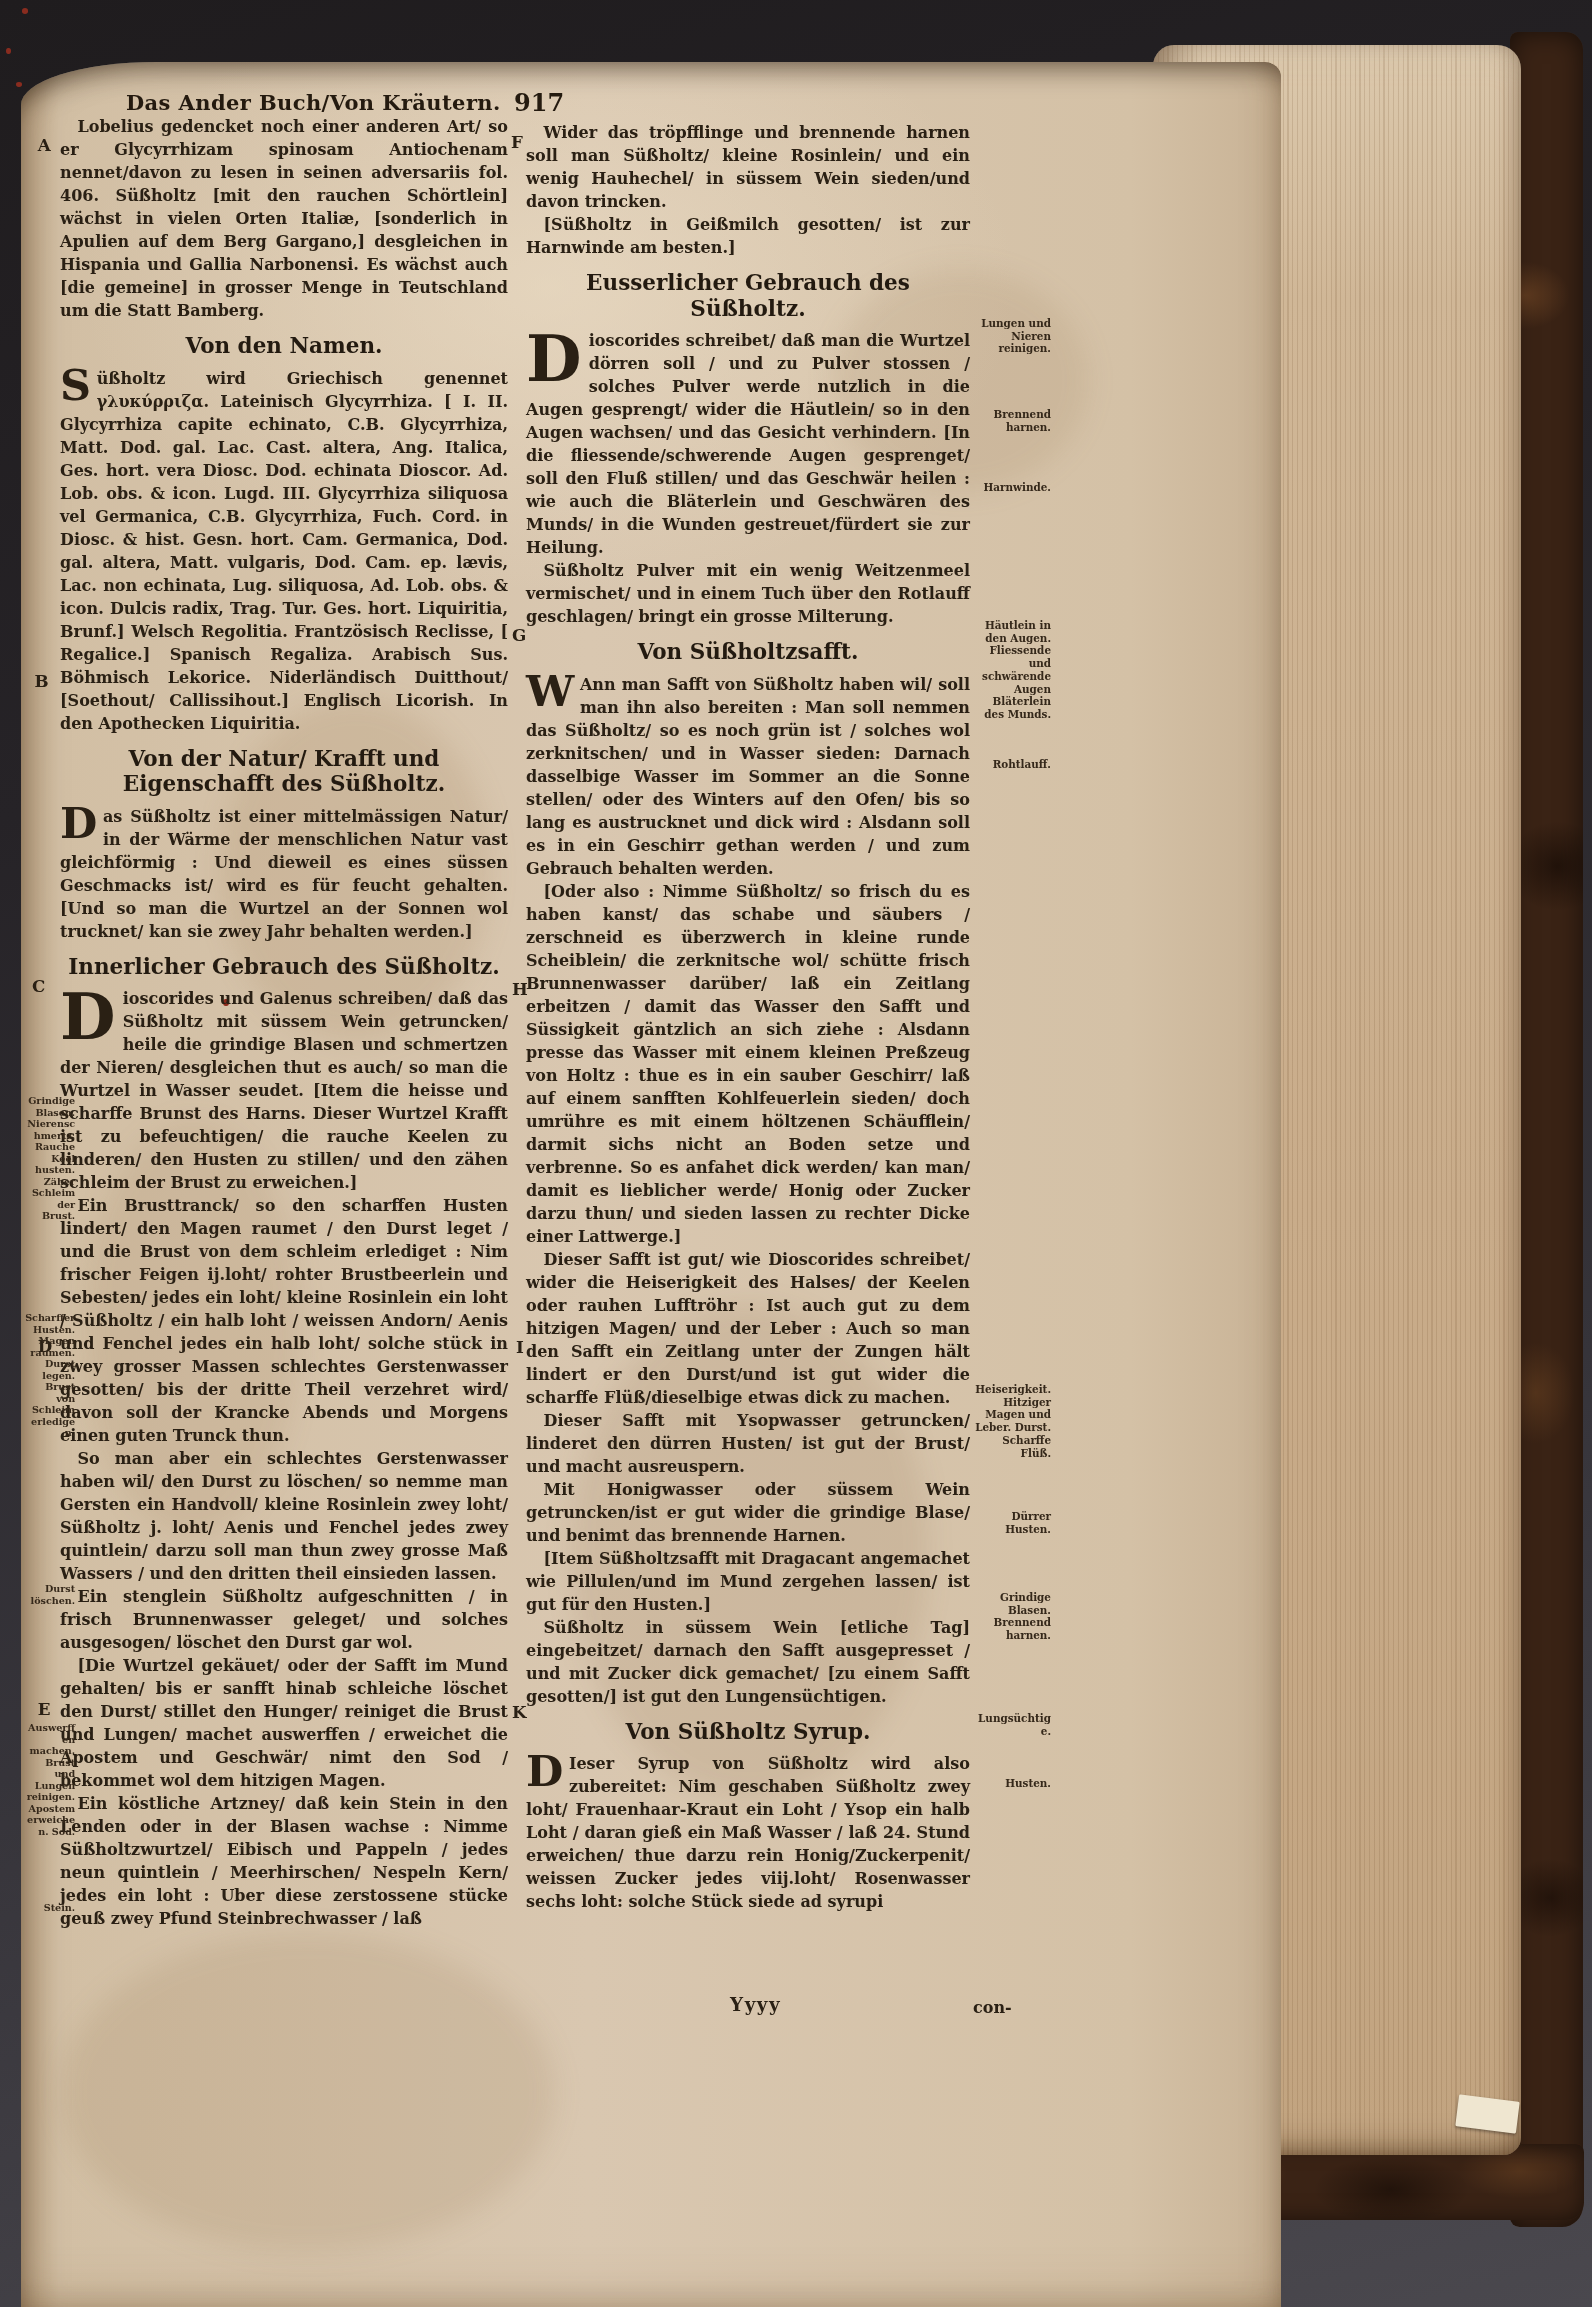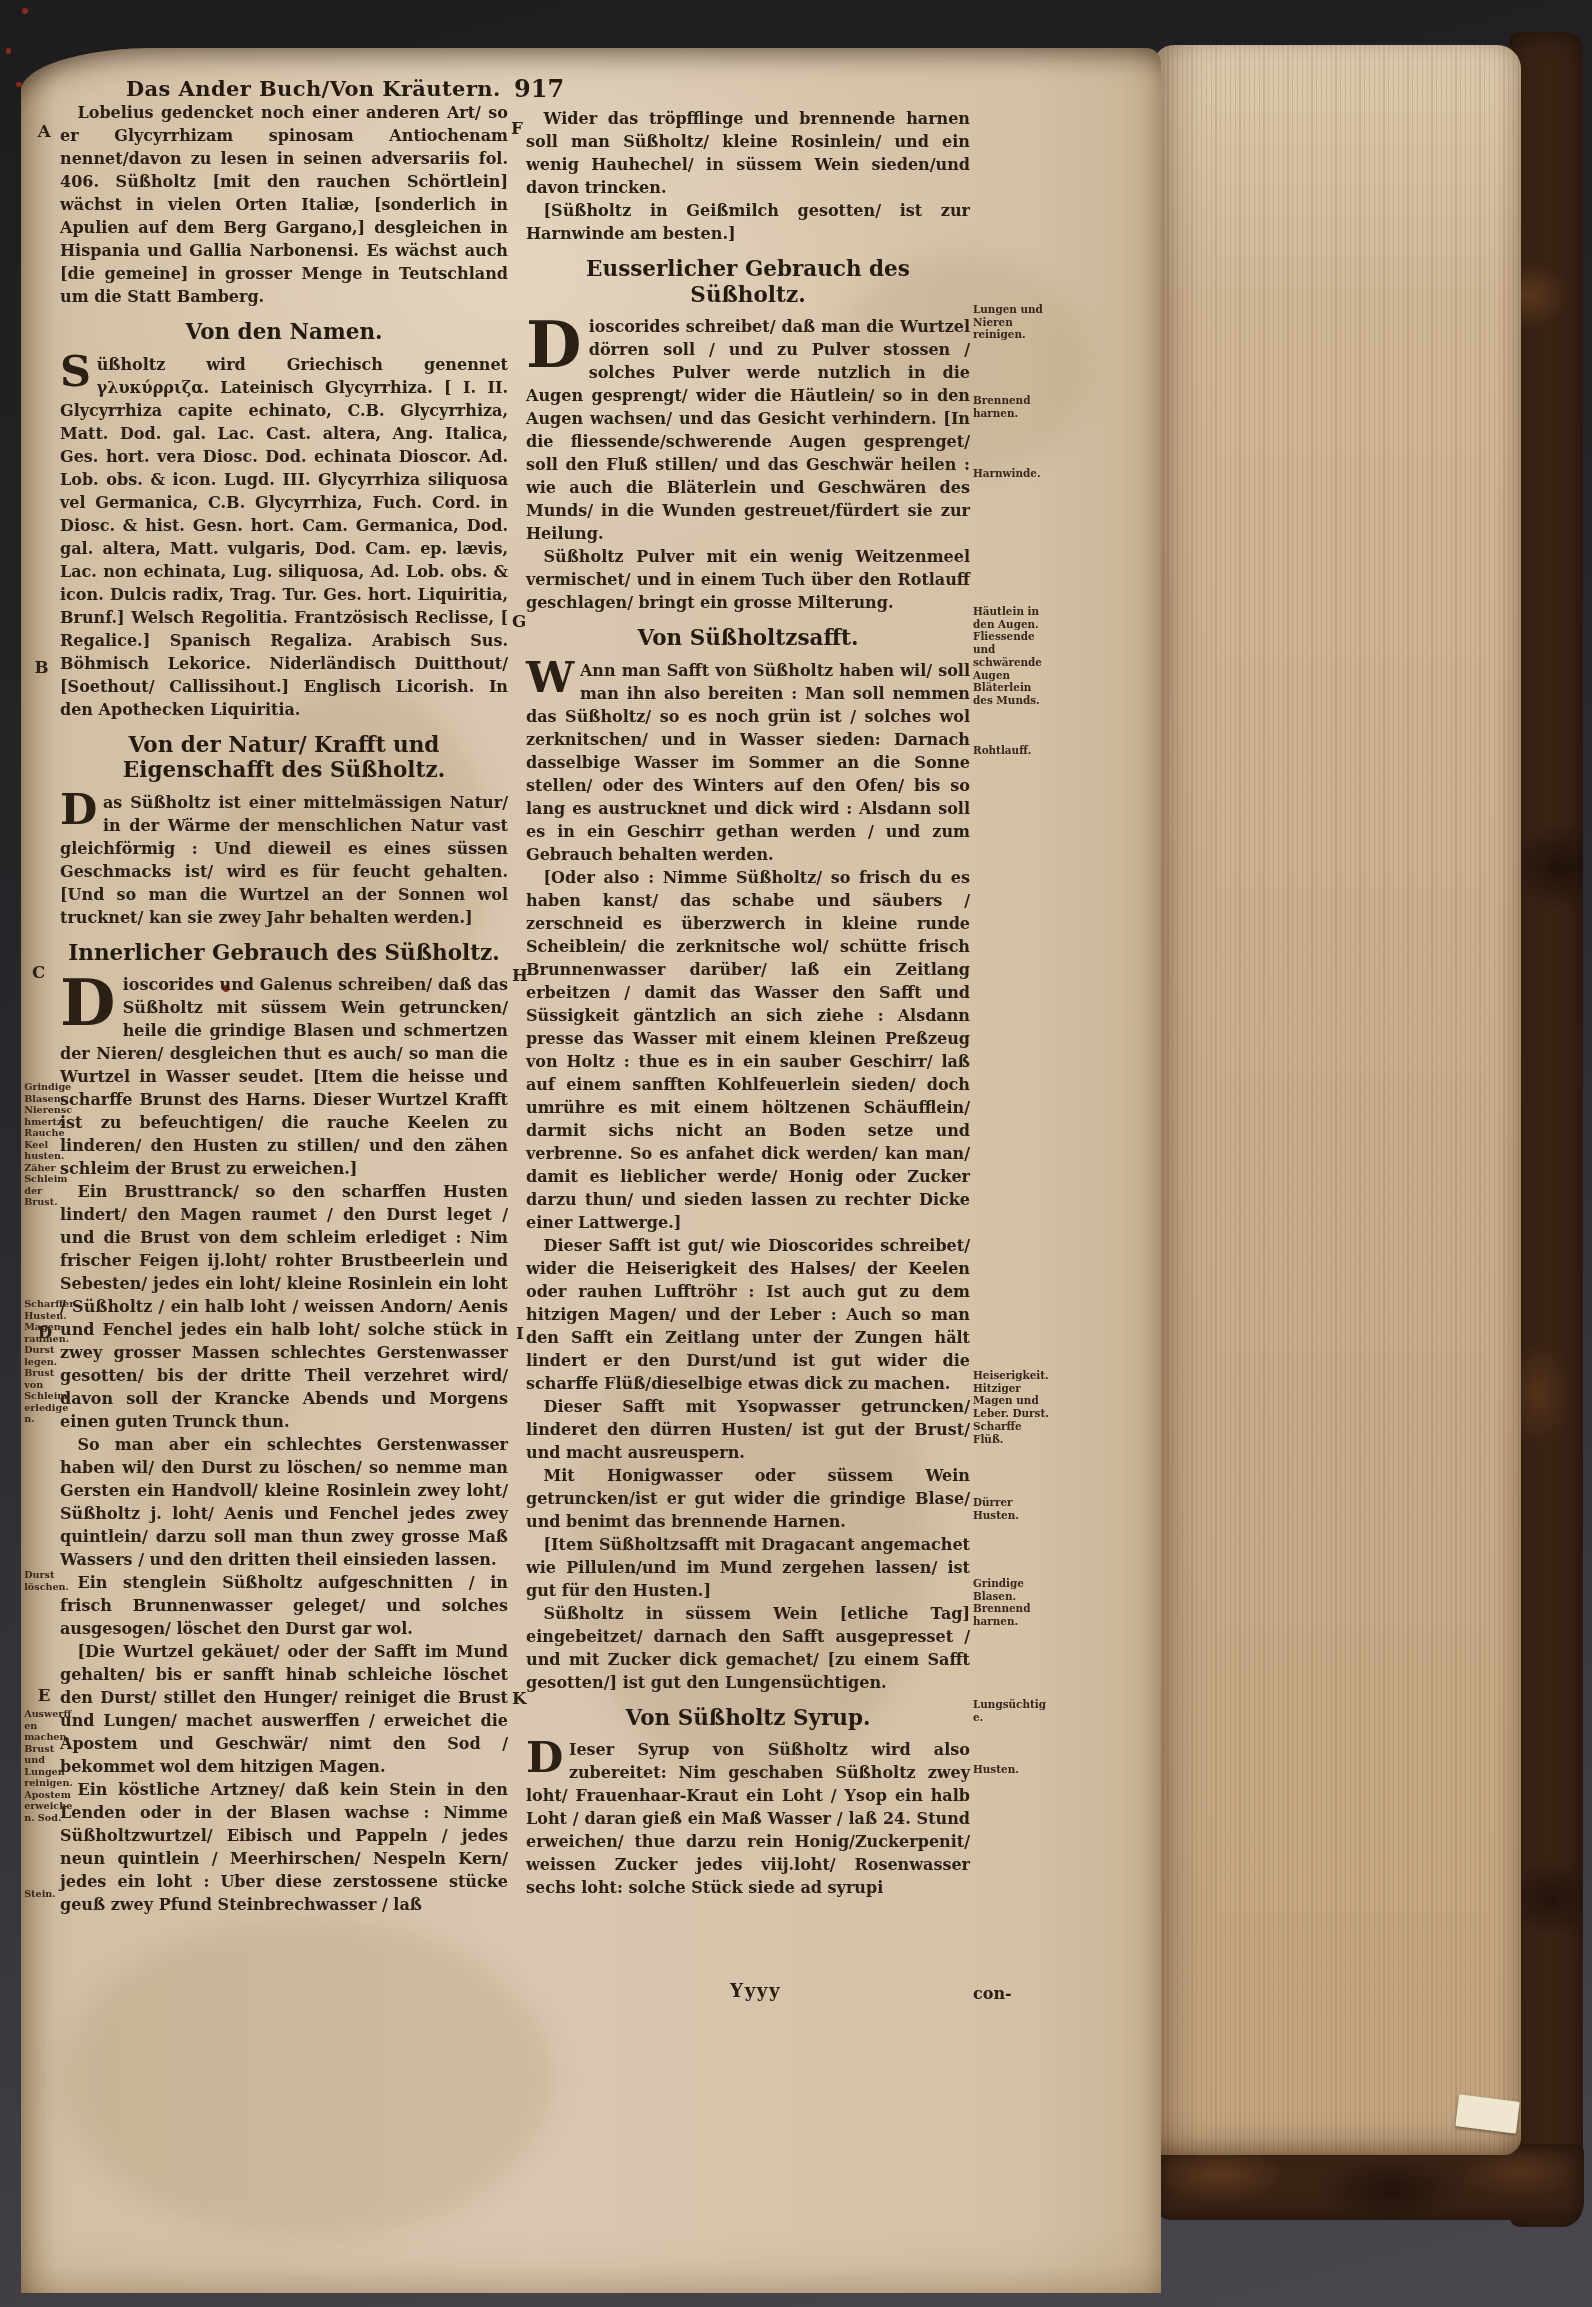--- a/index.html
+++ b/index.html
@@ -48,21 +48,21 @@
     box-shadow:0 1.6px 3.2px rgba(0,0,0,.4);
   }
   .gutter-shadow{
     position:absolute;left:0;top:76px;width:25.5px;height:2231px;
     background:linear-gradient(90deg,#c7af90 0 5.6px,#9a7b58 9.6px,#52392
 4 15px,#2a1f17 19px,rgba(42,31,23,0) 25.5px);
   }
   .speck{position:absolute;border-radius:50%;background:#9c2f20;opacity:.85;}
   
   .page{
-    position:absolute;left:21px;top:48px;width:1140px;height:2245px;overflow:hidden;
+    position:absolute;left:21px;top:62px;width:1260px;height:2245px;overflow:hidden;
     background:
       radial-gradient(757px 494px at 42% 10%, rgba(238,224,200,.55), rgba(0,0,0,0) 62%),
       linear-gradient(90deg,#c2aa8b 0%,#d2bfa4 3%,#d9c7b0 45%,#d4c1a6 88%,#c8b295 100%);
     border-radius:135px 16px 0 0 / 43px 14.3px 0 0;
     box-shadow:
       inset 0 19px 29px -16px rgba(32,18,7,.6),
       inset 25.5px 0 46px -29px rgba(70,45,20,.5),
       inset -21px 0 41px -24px rgba(95,62,30,.38),
       inset 0 -35px 51px -32px rgba(120,85,45,.35);
   }
@@ -78,21 +78,21 @@
   .running-num{position:absolute;left:457px;top:29px;font:700 24px/1 "DejaVu Serif",serif;color:#241a0f;margin-left:36px;}
   .col{position:absolute;color:#2a2014;}
   .col-left{left:39px;top:53px;width:448px;}
   .col-right{left:505px;top:59px;width:444px;}
   .para{font:700 16px/23px "DejaVu Serif",serif;text-align:justify;margin:0;color:#2a2014;}
   .indent{text-indent:17.5px;}
   .h1{font:700 21.5px/25.5px "DejaVu Serif",serif;text-align:center;margin:11px 0 8px;color:#231a10;}
   .dropcap{float:left;font-weight:700;font-size:43px;line-height:35px;padding:1.6px 5.6px 0 0;}
   .dropcap.lg{font-size:64px;line-height:53px;padding:3.2px 7.2px 0 0;}
   .marker{position:absolute;font:700 16.7px/1 "DejaVu Serif",serif;color:#2a2014;}
-  .note{position:absolute;font:700 10.4px/12.7px "DejaVu Serif",serif;color:#35281a;word-break:break-word;text-align:left;}
+  .note{position:absolute;font:700 10.4px/12.7px "DejaVu Serif",serif;color:#35281a;word-break:break-word;text-align:right;}
   .note-l{left:3.2px;width:51px;font-size:9.6px;line-height:11.5px;}
   .note-r{left:952px;width:78px;}
   .signature{position:absolute;left:709px;top:1934px;font:700 18.3px/1 "DejaVu Serif",serif;color:#2a2014;letter-spacing:1.6px;}
   .catchword{position:absolute;left:952px;top:1938px;font:700 16px/1 "DejaVu Serif",serif;color:#2a2014;}
 </style>
 </head>
 <body>
 
 <div class="cover-right"></div>
 <div class="cover-bottom"></div>

